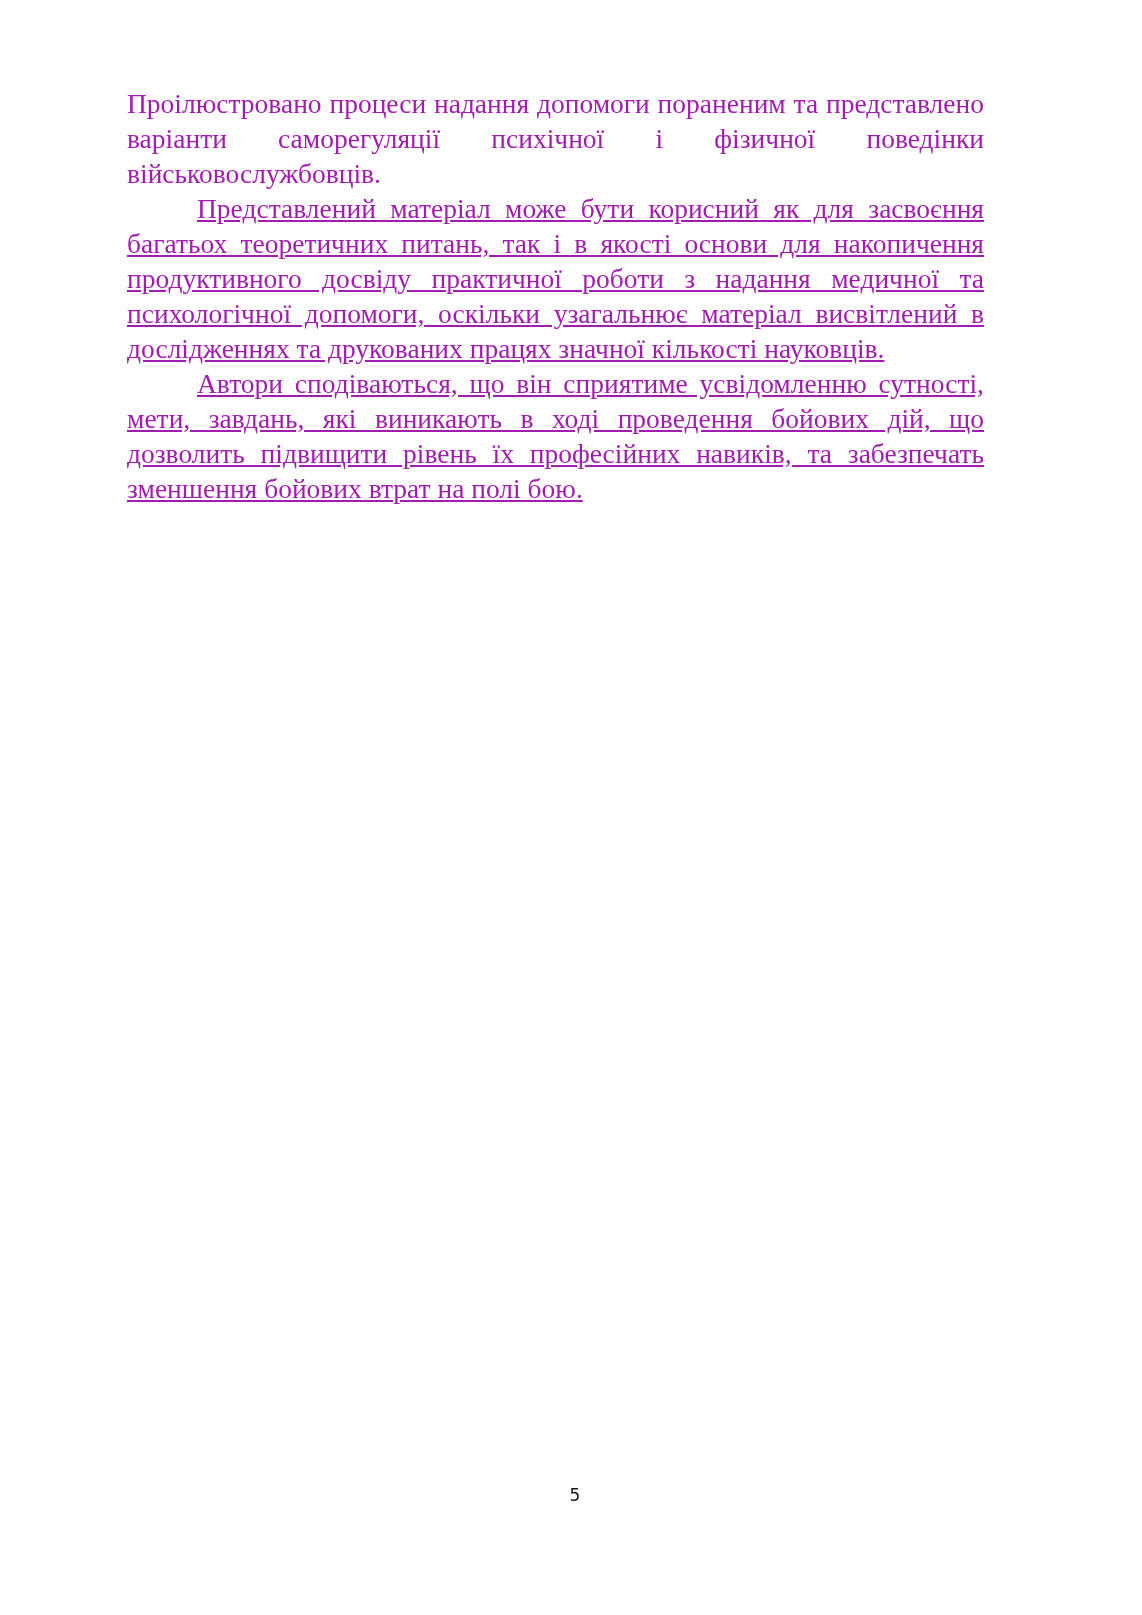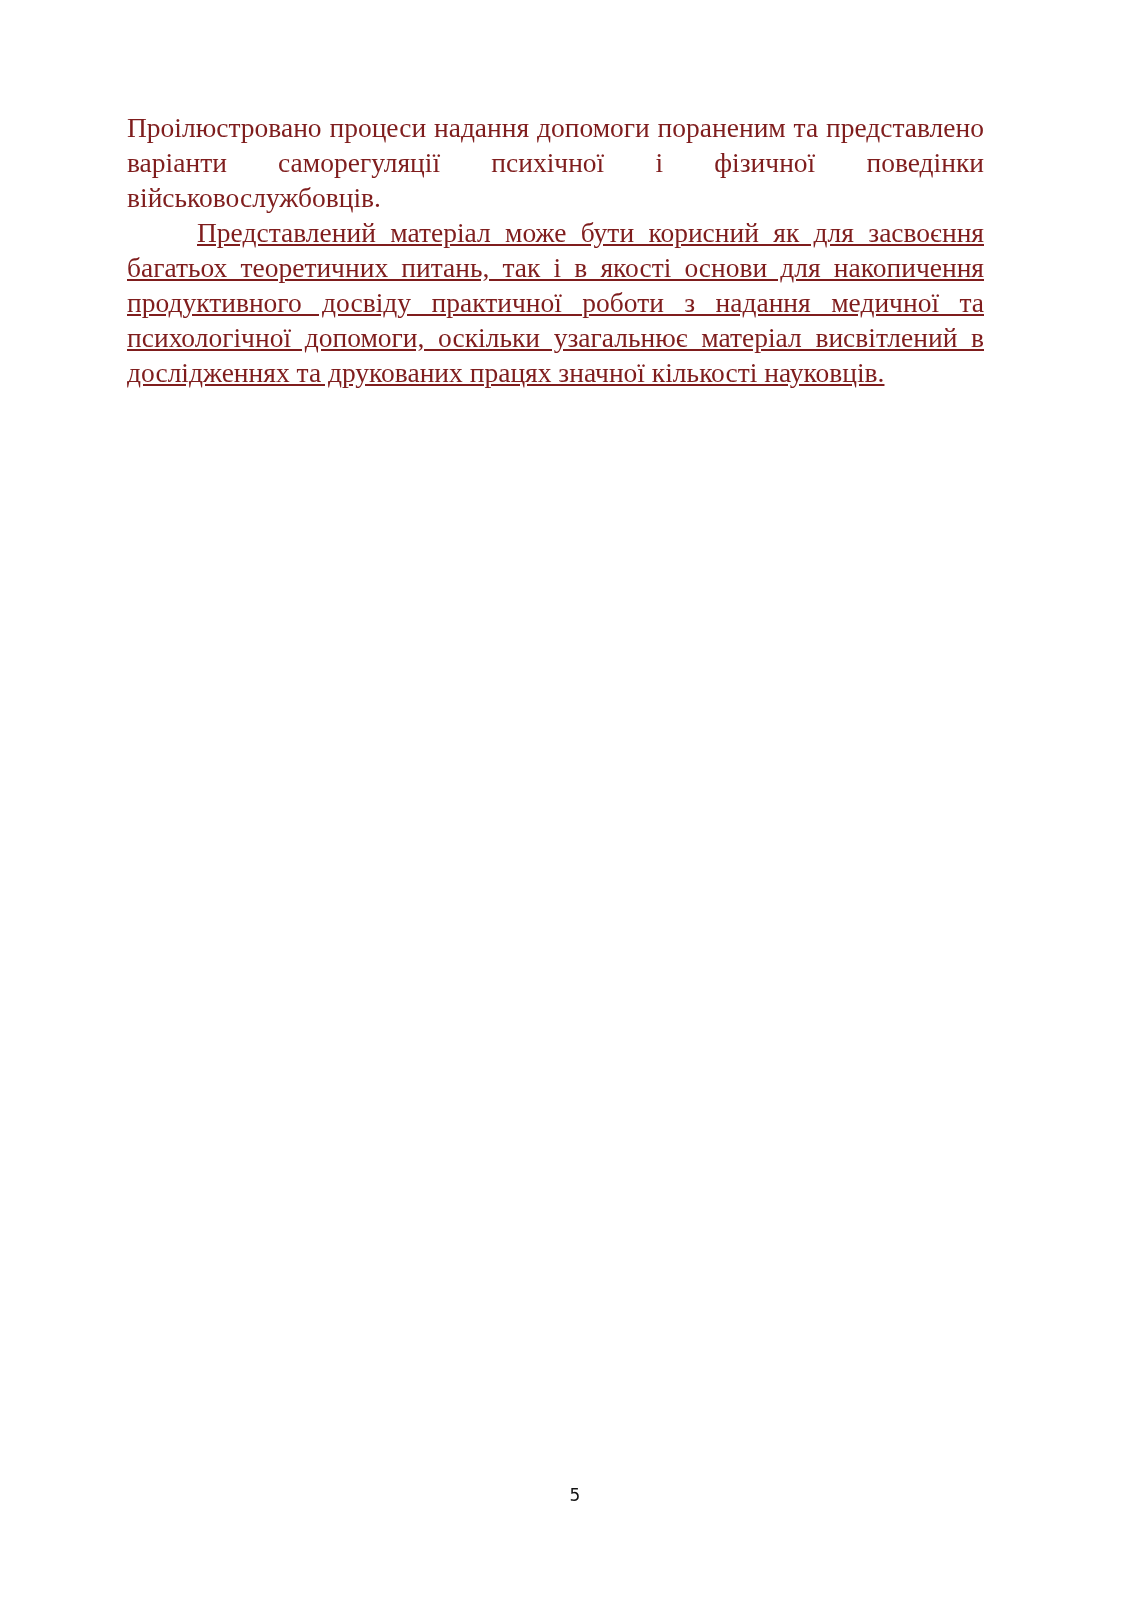--- a/index.html
+++ b/index.html
@@ -22,22 +22,21 @@
       background: #ffffff;
     }
     .text-block {
       position: absolute;
       left: 127px;
       top: 86px;
       width: 857px;
       font-family: "Liberation Serif", "DejaVu Serif", serif;
       font-size: 27.5px;
       line-height: 35px;
-      color: #7f1d1d;
-      margin-top: 24px;
+      color: #a21caf;
     }
     .para {
       margin: 0;
       text-align: justify;
       text-align-last: left;
       hyphens: none;
     }
     .para.indent {
       text-indent: 70px;
       text-decoration: underline;
@@ -55,15 +54,16 @@
       box-sizing: border-box;
     }
   </style>
 </head>
 <body>
 
 <div class="page">
   <div class="text-block">
     <p class="para">Проілюстровано процеси надання допомоги пораненим та представлено варіанти саморегуляції психічної і фізичної поведінки військовослужбовців.</p>
     <p class="para indent">Представлений матеріал може бути корисний як для засвоєння багатьох теоретичних питань, так і в якості основи для накопичення продуктивного досвіду практичної роботи з надання медичної та психологічної допомоги, оскільки узагальнює матеріал висвітлений в дослідженнях та друкованих працях значної кількості науковців.</p>
+    <p class="para indent">Автори сподіваються, що він сприятиме усвідомленню сутності, мети, завдань, які виникають в ході проведення бойових дій, що дозволить підвищити рівень їх професійних навиків, та забезпечать зменшення бойових втрат на полі бою.</p>
   </div>
   <div class="page-number">5</div>
 </div>
 
 </body></html>

